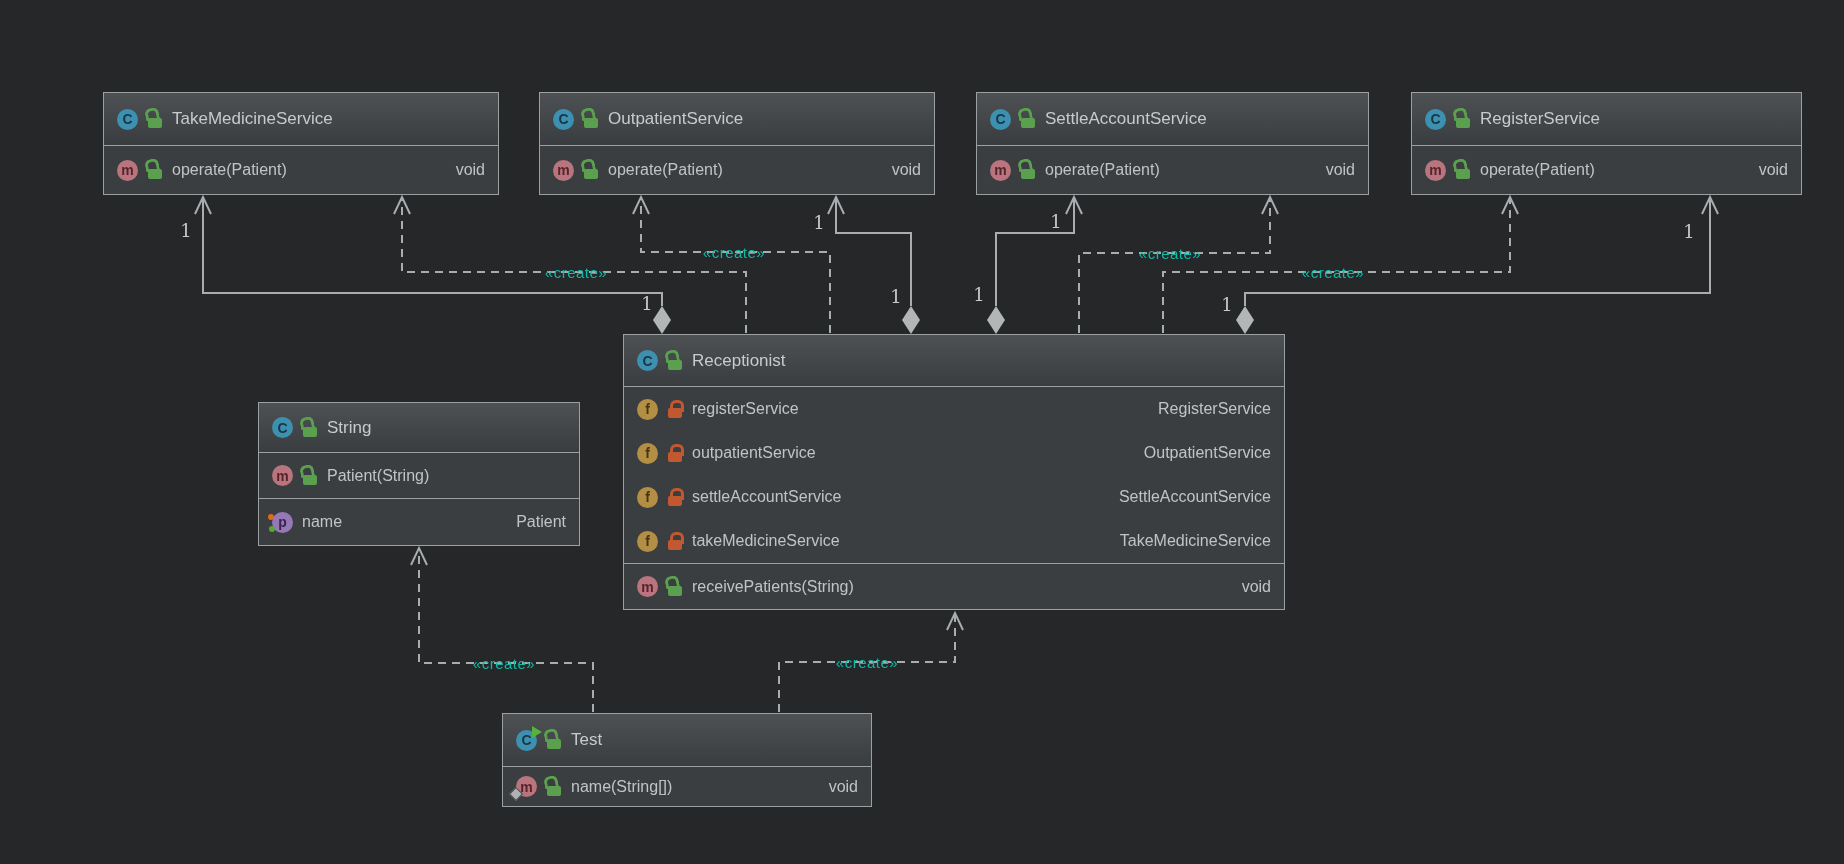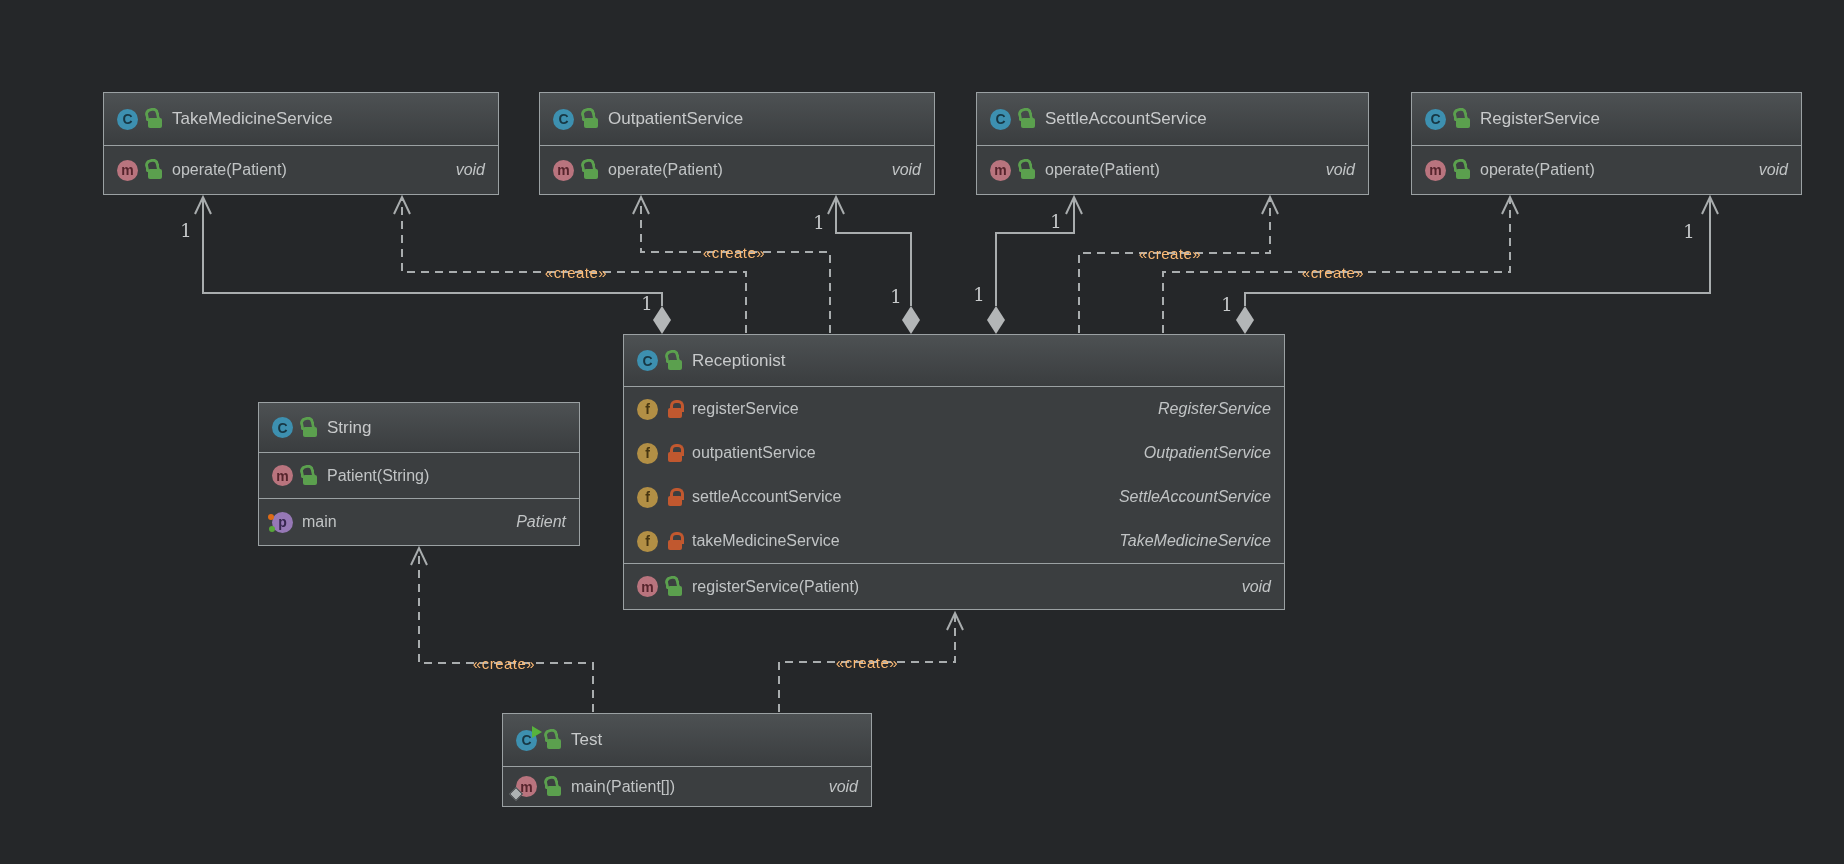--- a/index.html
+++ b/index.html
@@ -8,40 +8,40 @@
     background:#252729;
     font-family:"Liberation Sans",sans-serif;
   }
   
   .edges{position:absolute;left:0;top:0;width:1844px;height:864px;}
   .edges path{stroke:#a9adae;stroke-width:2;fill:none;}
   .edges path.dash{stroke-dasharray:8 6;}
   .edges polygon{fill:#b3b6b7;stroke:none;}
   
   .lbl{position:absolute;transform:translate(-50%,-50%);white-space:nowrap;z-index:3;}
-  .create-lbl{font-size:15px;color:#fdba74;letter-spacing:.5px;}
+  .create-lbl{font-size:15px;color:#14b8a6;letter-spacing:.5px;}
   .mult-lbl{font-family:"DejaVu Serif",serif;font-size:18px;color:#c6c9ca;}
   .cl1{left:576px;top:272px}.cl2{left:734px;top:252px}.cl3{left:1170px;top:253px}
   .cl4{left:1333px;top:272px}.cl5{left:504px;top:663px}.cl6{left:867px;top:662px}
   .ml1{left:186px;top:230px}.ml2{left:647px;top:303px}.ml3{left:819px;top:222px}
   .ml4{left:896px;top:296px}.ml5{left:1056px;top:221px}.ml6{left:979px;top:294px}
   .ml7{left:1689px;top:231px}.ml8{left:1227px;top:304px}
   
   .uml-class{
     position:absolute;box-sizing:border-box;z-index:2;
     background:#3b3e40;border:1px solid #9ba1a3;color:#c1c4c5;
   }
   .uml-header{
     display:flex;align-items:center;gap:9px;padding:0 13px;
     background:linear-gradient(#4d5153,#3a3d3f);
     border-bottom:1px solid #9ba1a3;font-size:17px;color:#c8cacb;
   }
   .uml-row{display:flex;align-items:center;gap:9px;padding:0 13px;font-size:16px;}
   .row-sep{border-top:1px solid #9ba1a3;}
-  .mtype{margin-left:auto;padding-left:18px;font-style:italic;}
+  .mtype{margin-left:auto;padding-left:18px;}
   
   .p-take{left:103px;top:92px;width:396px}
   .p-out{left:539px;top:92px;width:396px}
   .p-settle{left:976px;top:92px;width:393px}
   .p-reg{left:1411px;top:92px;width:391px}
   .p-rec{left:623px;top:334px;width:662px}
   .p-pat{left:258px;top:402px;width:322px}
   .p-test{left:502px;top:713px;width:370px}
   .b-svc .uml-header{height:52px}.b-svc .uml-row{height:48px}
   .b-rec .uml-header{height:51px}.b-rec .uml-row{height:44px}.b-rec .uml-row.mrow{height:45px}
@@ -232,21 +232,21 @@
     </div>
     <div class="uml-row">
       <span class="ci ci-field">f</span>
       <span class="lock lock-closed"></span>
       <span>takeMedicineService</span>
       <span class="mtype">TakeMedicineService</span>
     </div>
     <div class="uml-row mrow row-sep">
       <span class="ci ci-method">m</span>
       <span class="lock lock-open"></span>
-      <span>registerService(Patient)</span>
+      <span>receivePatients(String)</span>
       <span class="mtype">void</span>
     </div>
   </div>
 
   <div class="uml-class b-pat p-pat">
     <div class="uml-header">
       <span class="ci ci-class">C</span>
       <span class="lock lock-open"></span>
       <span>String</span>
     </div>
@@ -254,36 +254,36 @@
       <span class="ci ci-method">m</span>
       <span class="lock lock-open"></span>
       <span>Patient(String)</span>
       <span class="mtype"></span>
     </div>
     <div class="uml-row prow row-sep">
       <span class="ci ci-prop">p
         <span class="dot dot-o"></span>
         <span class="dot dot-g"></span>
       </span>
-      <span>main</span>
+      <span>name</span>
       <span class="mtype">Patient</span>
     </div>
   </div>
 
   <div class="uml-class b-test p-test">
     <div class="uml-header">
       <span class="ci ci-class">C
         <span class="run-overlay"></span>
       </span>
       <span class="lock lock-open"></span>
       <span>Test</span>
     </div>
     <div class="uml-row">
       <span class="ci ci-method">m
         <span class="entry-overlay"></span>
       </span>
       <span class="lock lock-open"></span>
-      <span>main(Patient[])</span>
+      <span>name(String[])</span>
       <span class="mtype">void</span>
     </div>
   </div>
 
 </div>
 
 </body></html>

